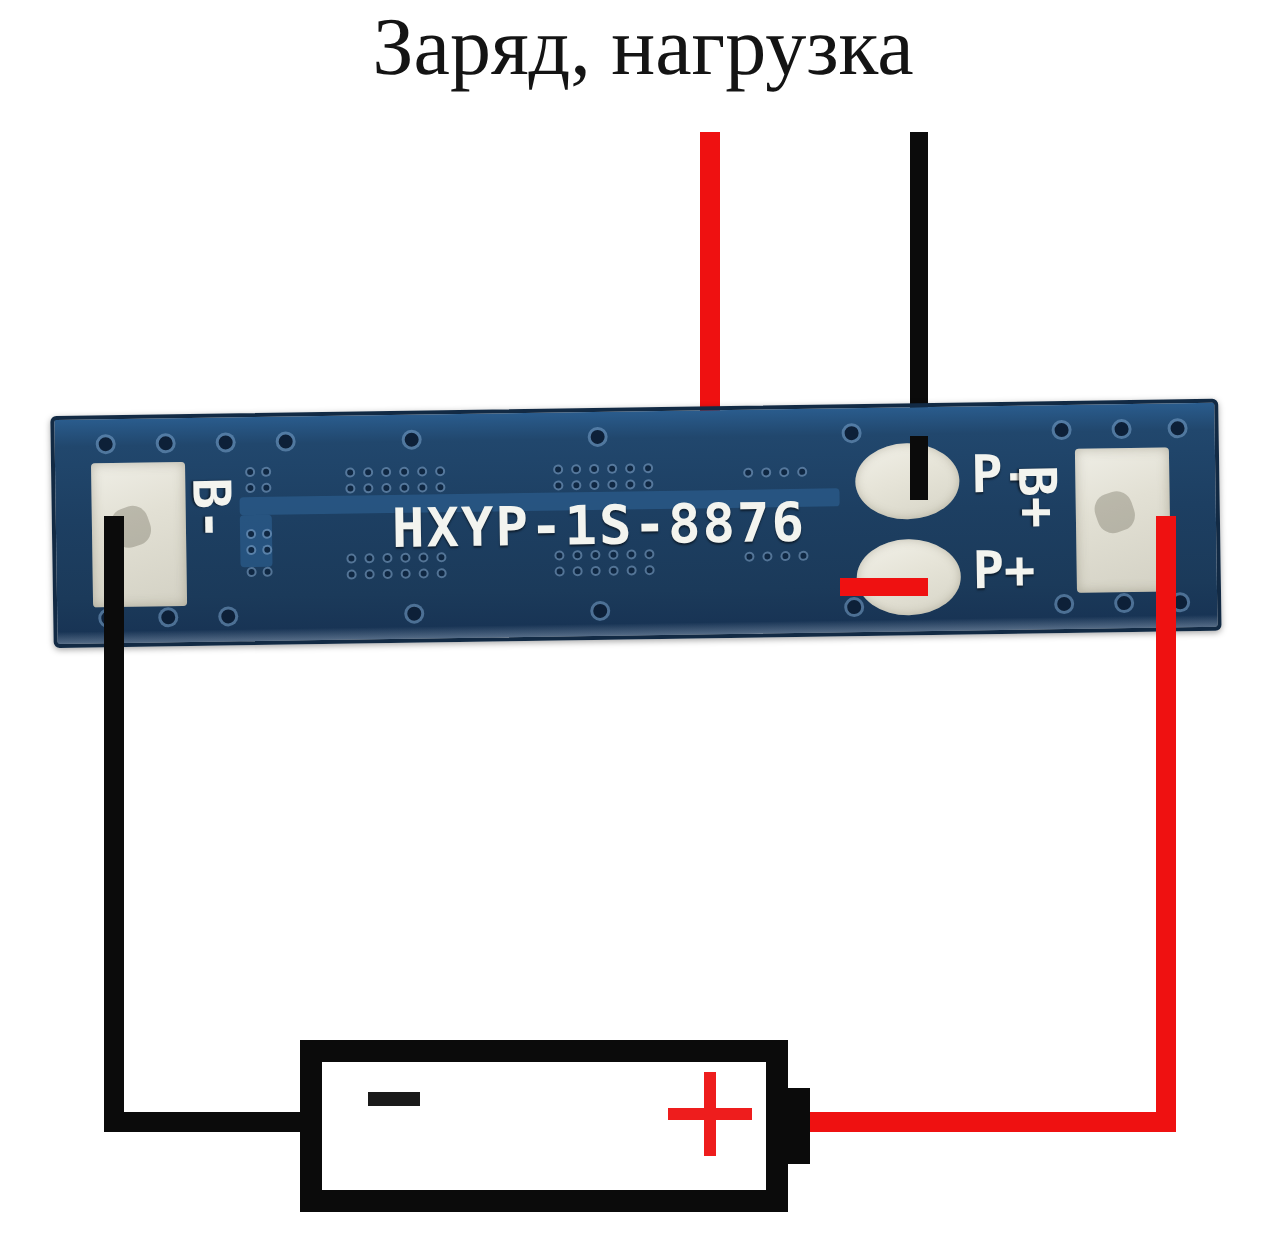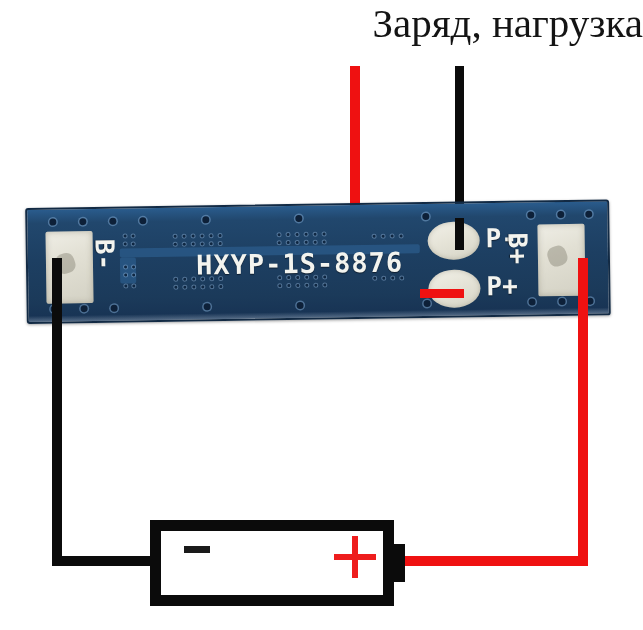--- a/index.html
+++ b/index.html
@@ -3,21 +3,21 @@
 <meta charset="utf-8">
 <style>
   html,body{margin:0;padding:0;background:#ffffff;}
   body{width:643px;height:630px;overflow:hidden;
        font-family:"Liberation Sans",sans-serif;}
   #stage{position:relative;width:643px;height:630px;background:#fff;}
 
   
   .title{
     position:absolute;left:0;top:0;width:643px;
-    text-align:right;
+    text-align:center;
     font-family:"Liberation Serif",serif;
     font-size:41px;line-height:46px;
     color:#141414;white-space:nowrap;
     letter-spacing:0px;
   }
 
   
   .wire{position:absolute;}
   .wire.red{background:#ef1111;}
   .wire.black{background:#0b0b0b;}

